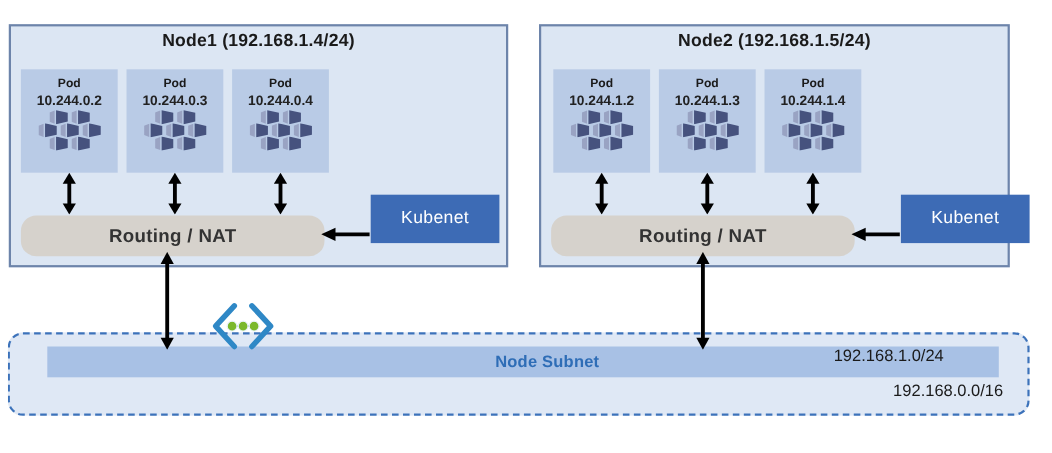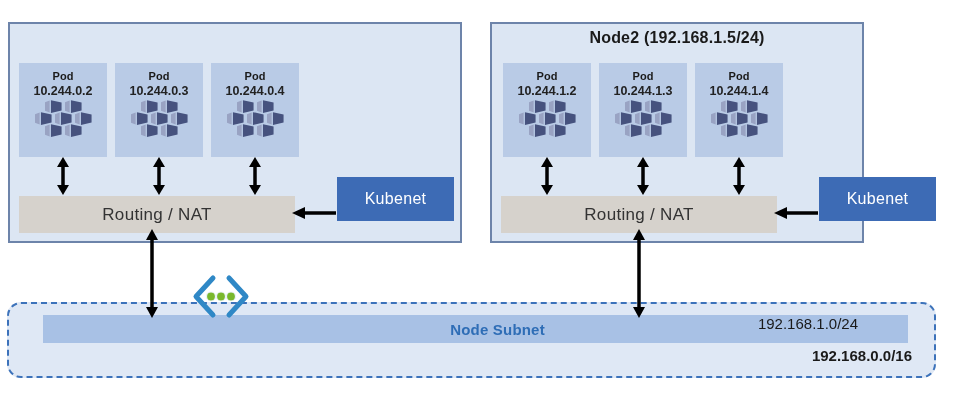--- a/index.html
+++ b/index.html
@@ -34,21 +34,21 @@
   .pod-ip{font-size:12.5px; font-weight:700; color:#222222; line-height:14px;}
   .pod-icon{display:flex; flex-direction:column; align-items:center; margin-top:3px;}
   .pod-icon .row{display:flex; gap:3px; margin-top:-1px;}
   .cg{width:17px; height:13px; display:block;}
   .cg-light{fill:var(--container-glyph-light);}
   .cg-dark{fill:var(--container-glyph-dark);}
   
   .routing{
     position:absolute; left:9px; top:172px; width:276px; height:37px;
     background:var(--routing-fill); display:flex; align-items:center; justify-content:center;
-    font-size:17px; font-weight:400; color:#333333; letter-spacing:.3px;
+    font-size:17px; font-weight:700; color:#333333; letter-spacing:.3px;border-radius:14px;
   }
   .kubenet{
     position:absolute; left:327px; top:153px; width:117px; height:44px;
     background:var(--kubenet-fill); display:flex; align-items:center; justify-content:center;
     font-size:16px; font-weight:400; color:var(--kubenet-text); letter-spacing:.3px;
   }
   
   .arrow-stroke{stroke:var(--arrow-color); stroke-width:3.5;}
   .arrow-fill{fill:var(--arrow-color);}
   svg.abs{position:absolute;}
@@ -63,21 +63,21 @@
     background:var(--subnet-bar-fill); z-index:2;
     display:flex; align-items:center; justify-content:center;
   }
   .subnet-label{font-size:15px; font-weight:700; color:var(--accent-blue-text); letter-spacing:.2px;margin-left:44px;}
   .subnet-cidr{
     position:absolute; right:50px; top:0; height:17px; display:flex; align-items:center;
     font-size:15px; font-weight:500; color:var(--dark-text);
   }
   .vnet-cidr{
     position:absolute; right:44px; top:347px; z-index:2;
-    font-size:15px; font-weight:700; color:var(--dark-text);
+    font-size:15px; font-weight:400; color:var(--dark-text);
   }
   .vnet-label{
     position:absolute; left:46px; top:347px; z-index:2;
     font-size:19.5px; font-weight:700; color:var(--accent-blue-text); letter-spacing:.2px;
   }
   .trunk{z-index:3;}
   .vnet-icon{z-index:4;}
 </style>
 </head>
 <body>
@@ -101,20 +101,21 @@
     <g id="harrow-44">
       <line class="arrow-stroke" x1="11" y1="8" x2="44" y2="8"></line>
       <polygon class="arrow-fill" points="0,8 13,2 13,14"></polygon>
     </g>
   </defs>
 </svg>
 
 <div class="canvas">
 
   <div class="node" style="left:8px; width:454px;">
+    <div class="node-title">Node1 (192.168.1.4/24)</div>
 
     <div class="pod" style="left:9px;">
       <div class="pod-label">Pod</div>
       <div class="pod-ip">10.244.0.2</div>
       <div class="pod-icon">
         <div class="row">
             <svg class="cg" viewBox="0 0 20 15">
               <use href="#cbox-sym"></use>
             </svg>
             <svg class="cg" viewBox="0 0 20 15">
@@ -221,21 +222,21 @@
         <use href="#varrow-38"></use>
       </svg>
 
     <div class="routing">Routing / NAT</div>
     <svg class="abs" style="left:282px; top:181px;" width="45" height="16">
         <use href="#harrow-44"></use>
       </svg>
     <div class="kubenet">Kubenet</div>
   </div>
 
-  <div class="node" style="left:490px; width:374px;">
+  <div class="node" style="left:490px; width:428px;">
     <div class="node-title">Node2 (192.168.1.5/24)</div>
 
     <div class="pod" style="left:11px;">
       <div class="pod-label">Pod</div>
       <div class="pod-ip">10.244.1.2</div>
       <div class="pod-icon">
         <div class="row">
             <svg class="cg" viewBox="0 0 20 15">
               <use href="#cbox-sym"></use>
             </svg>

